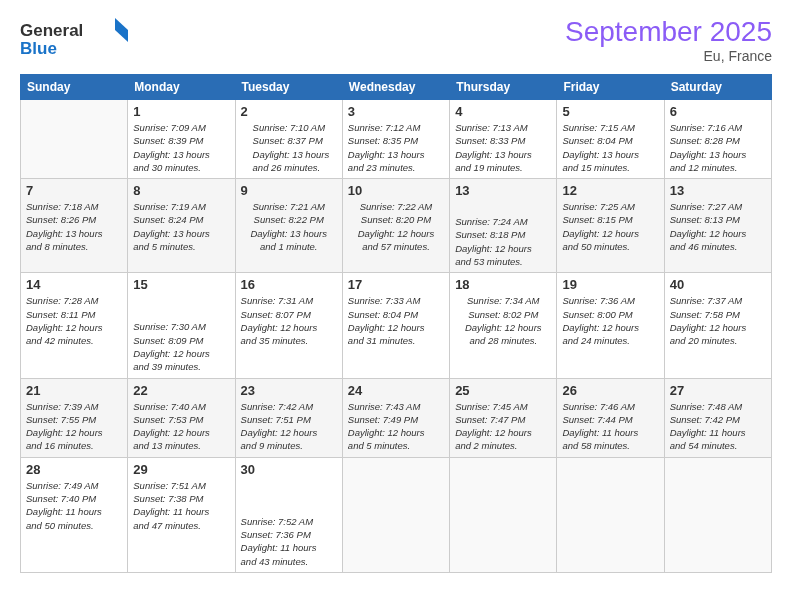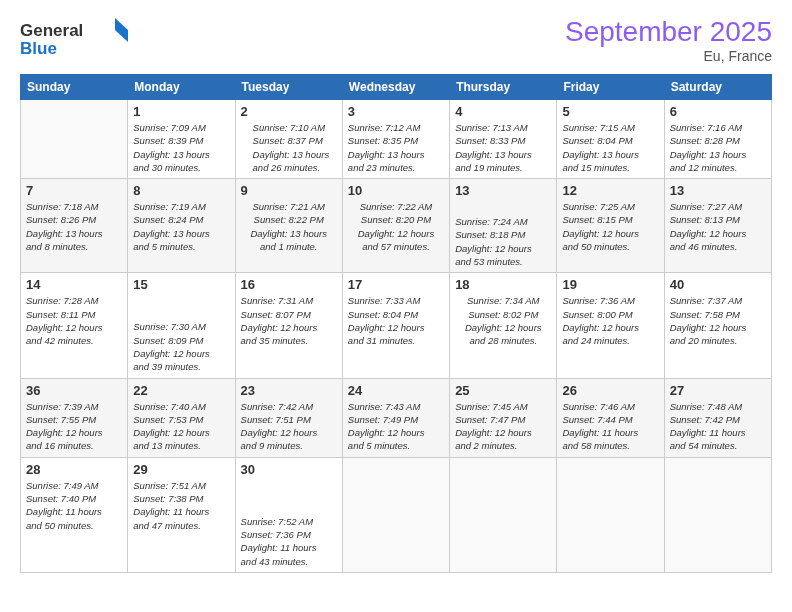--- a/index.html
+++ b/index.html
@@ -257,21 +257,21 @@
           <td>
             <span class="day-num">40</span>
             <div class="day-info" style="white-space: pre-line;">Sunrise: 7:37 AM
 Sunset: 7:58 PM
 Daylight: 12 hours
 and 20 minutes.</div>
           </td>
         </tr>
         <tr class="row-shade">
           <td>
-            <span class="day-num">36</span>
+            <span class="day-num">21</span>
             <div class="day-info" style="white-space: pre-line;">Sunrise: 7:39 AM
 Sunset: 7:55 PM
 Daylight: 12 hours
 and 16 minutes.</div>
           </td>
           <td>
             <span class="day-num">22</span>
             <div class="day-info" style="white-space: pre-line;">Sunrise: 7:40 AM
 Sunset: 7:53 PM
 Daylight: 12 hours

